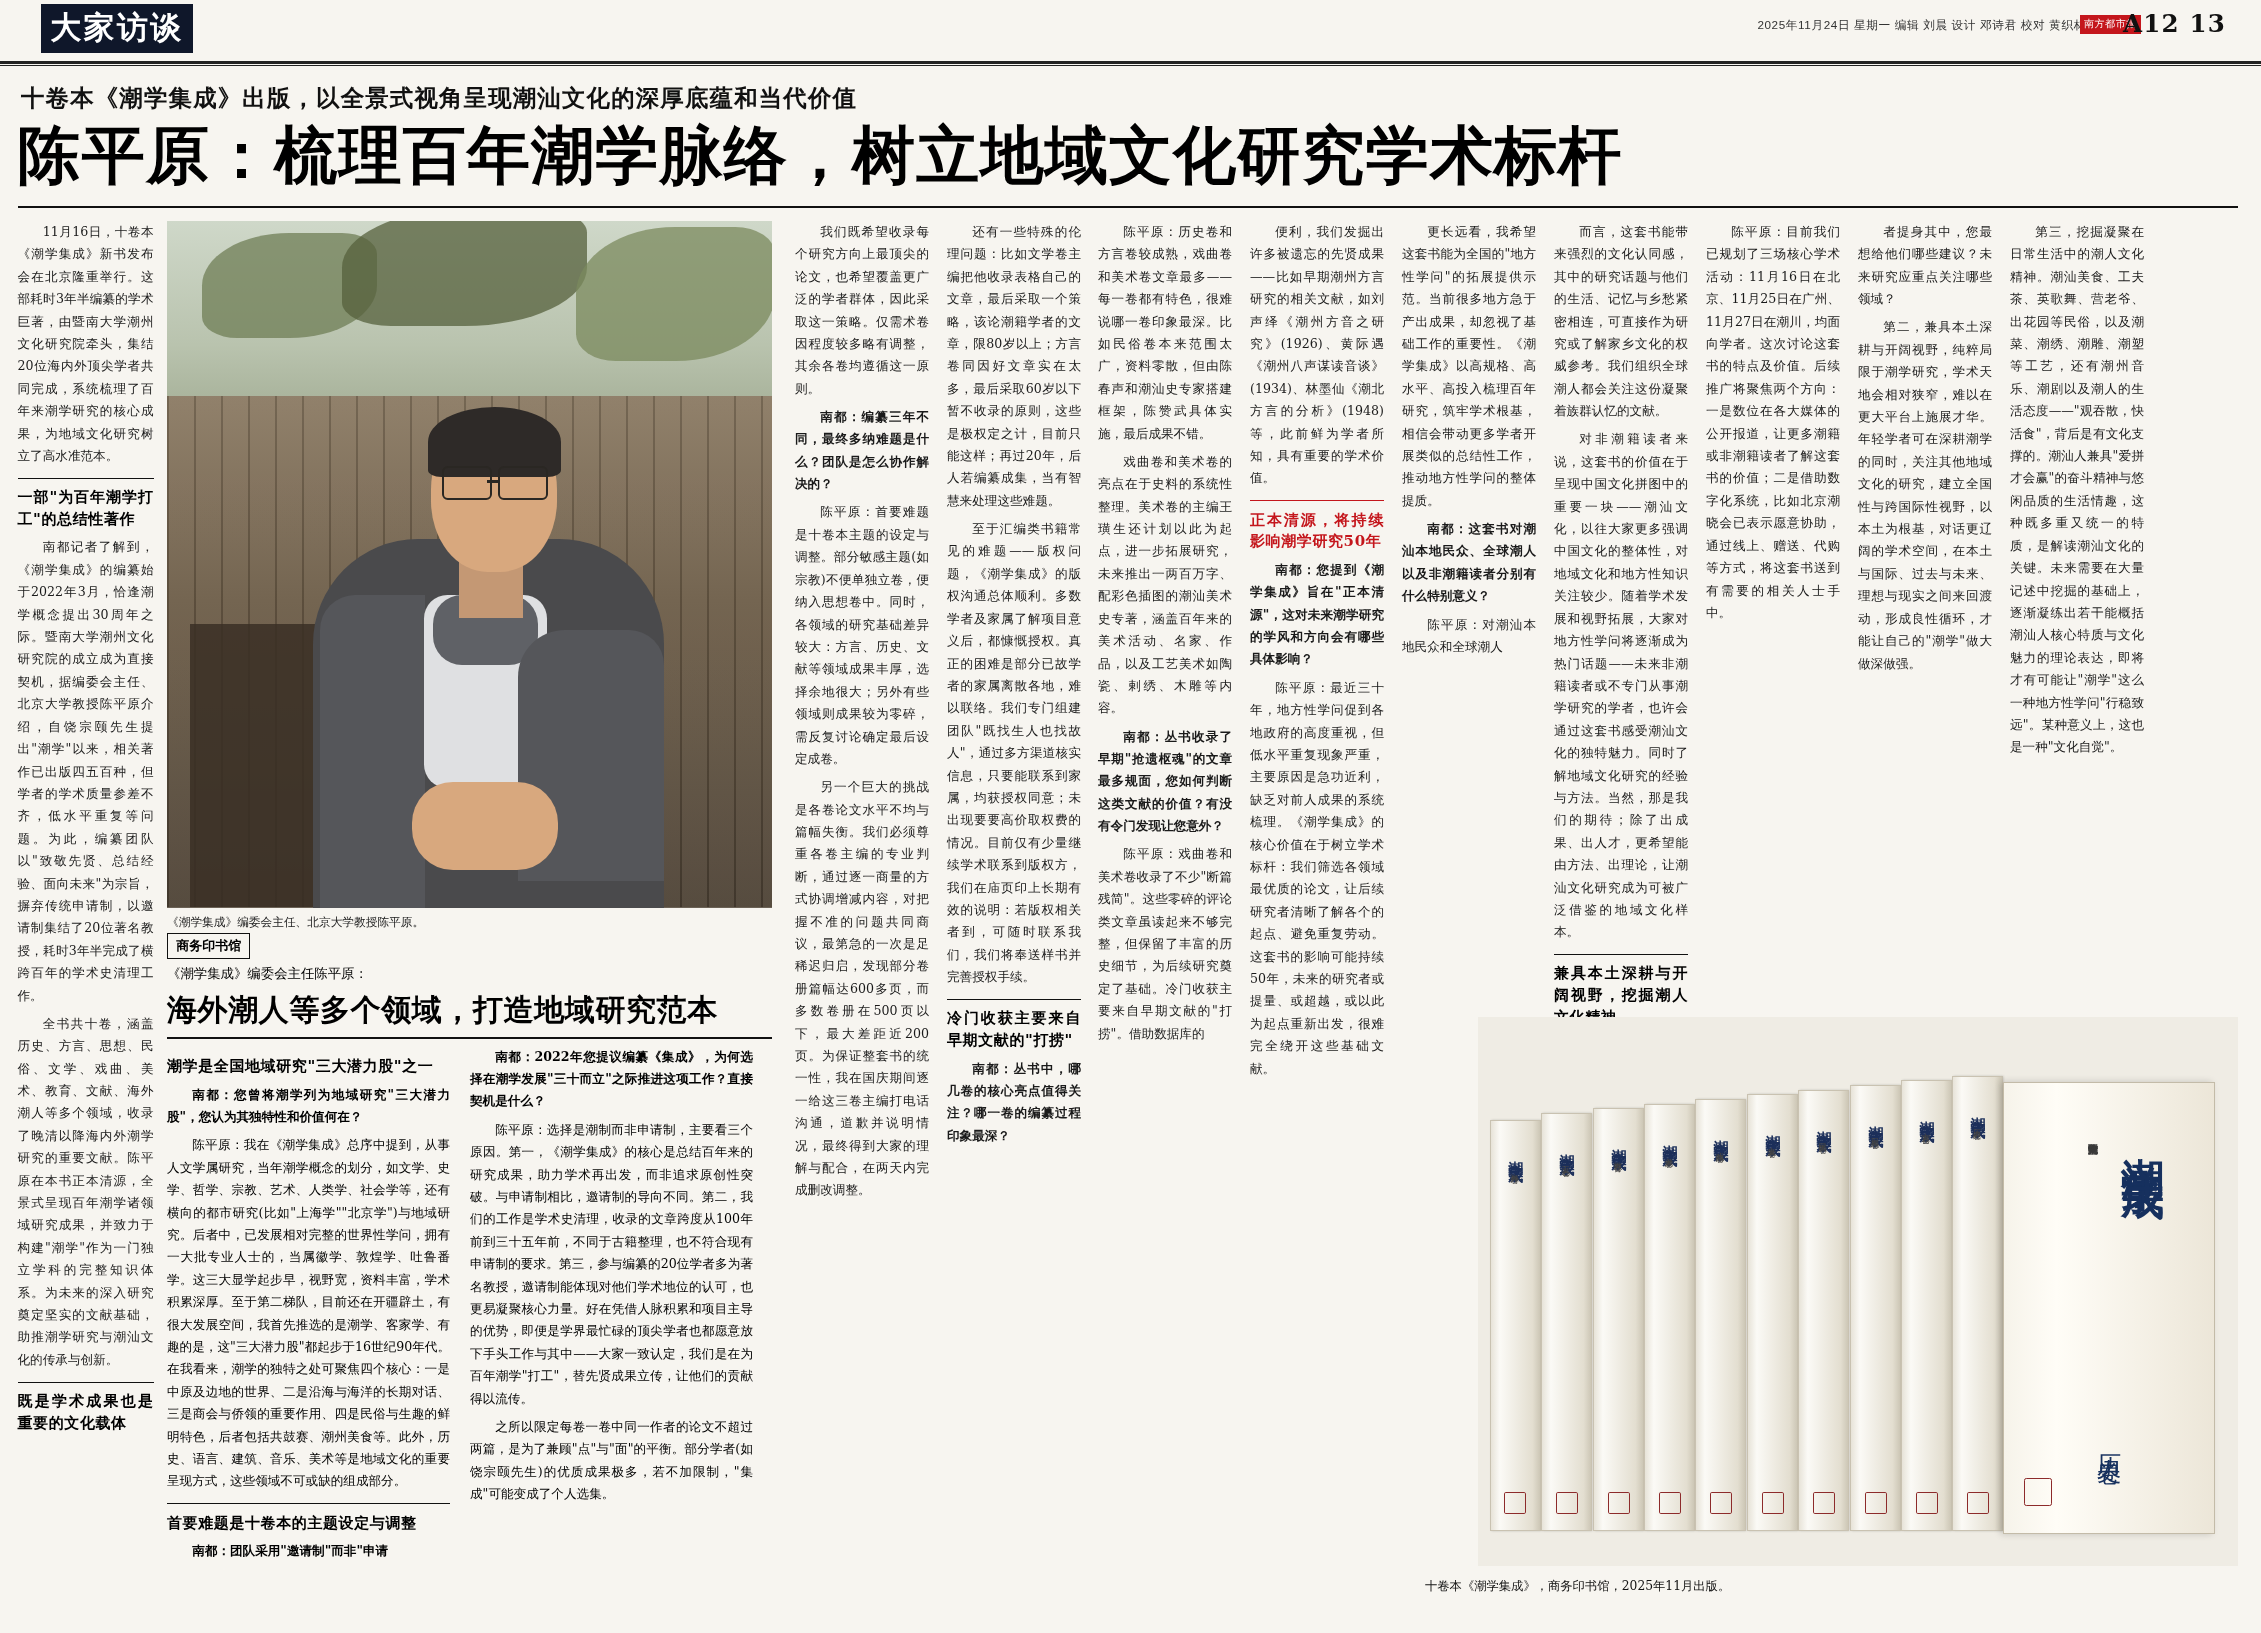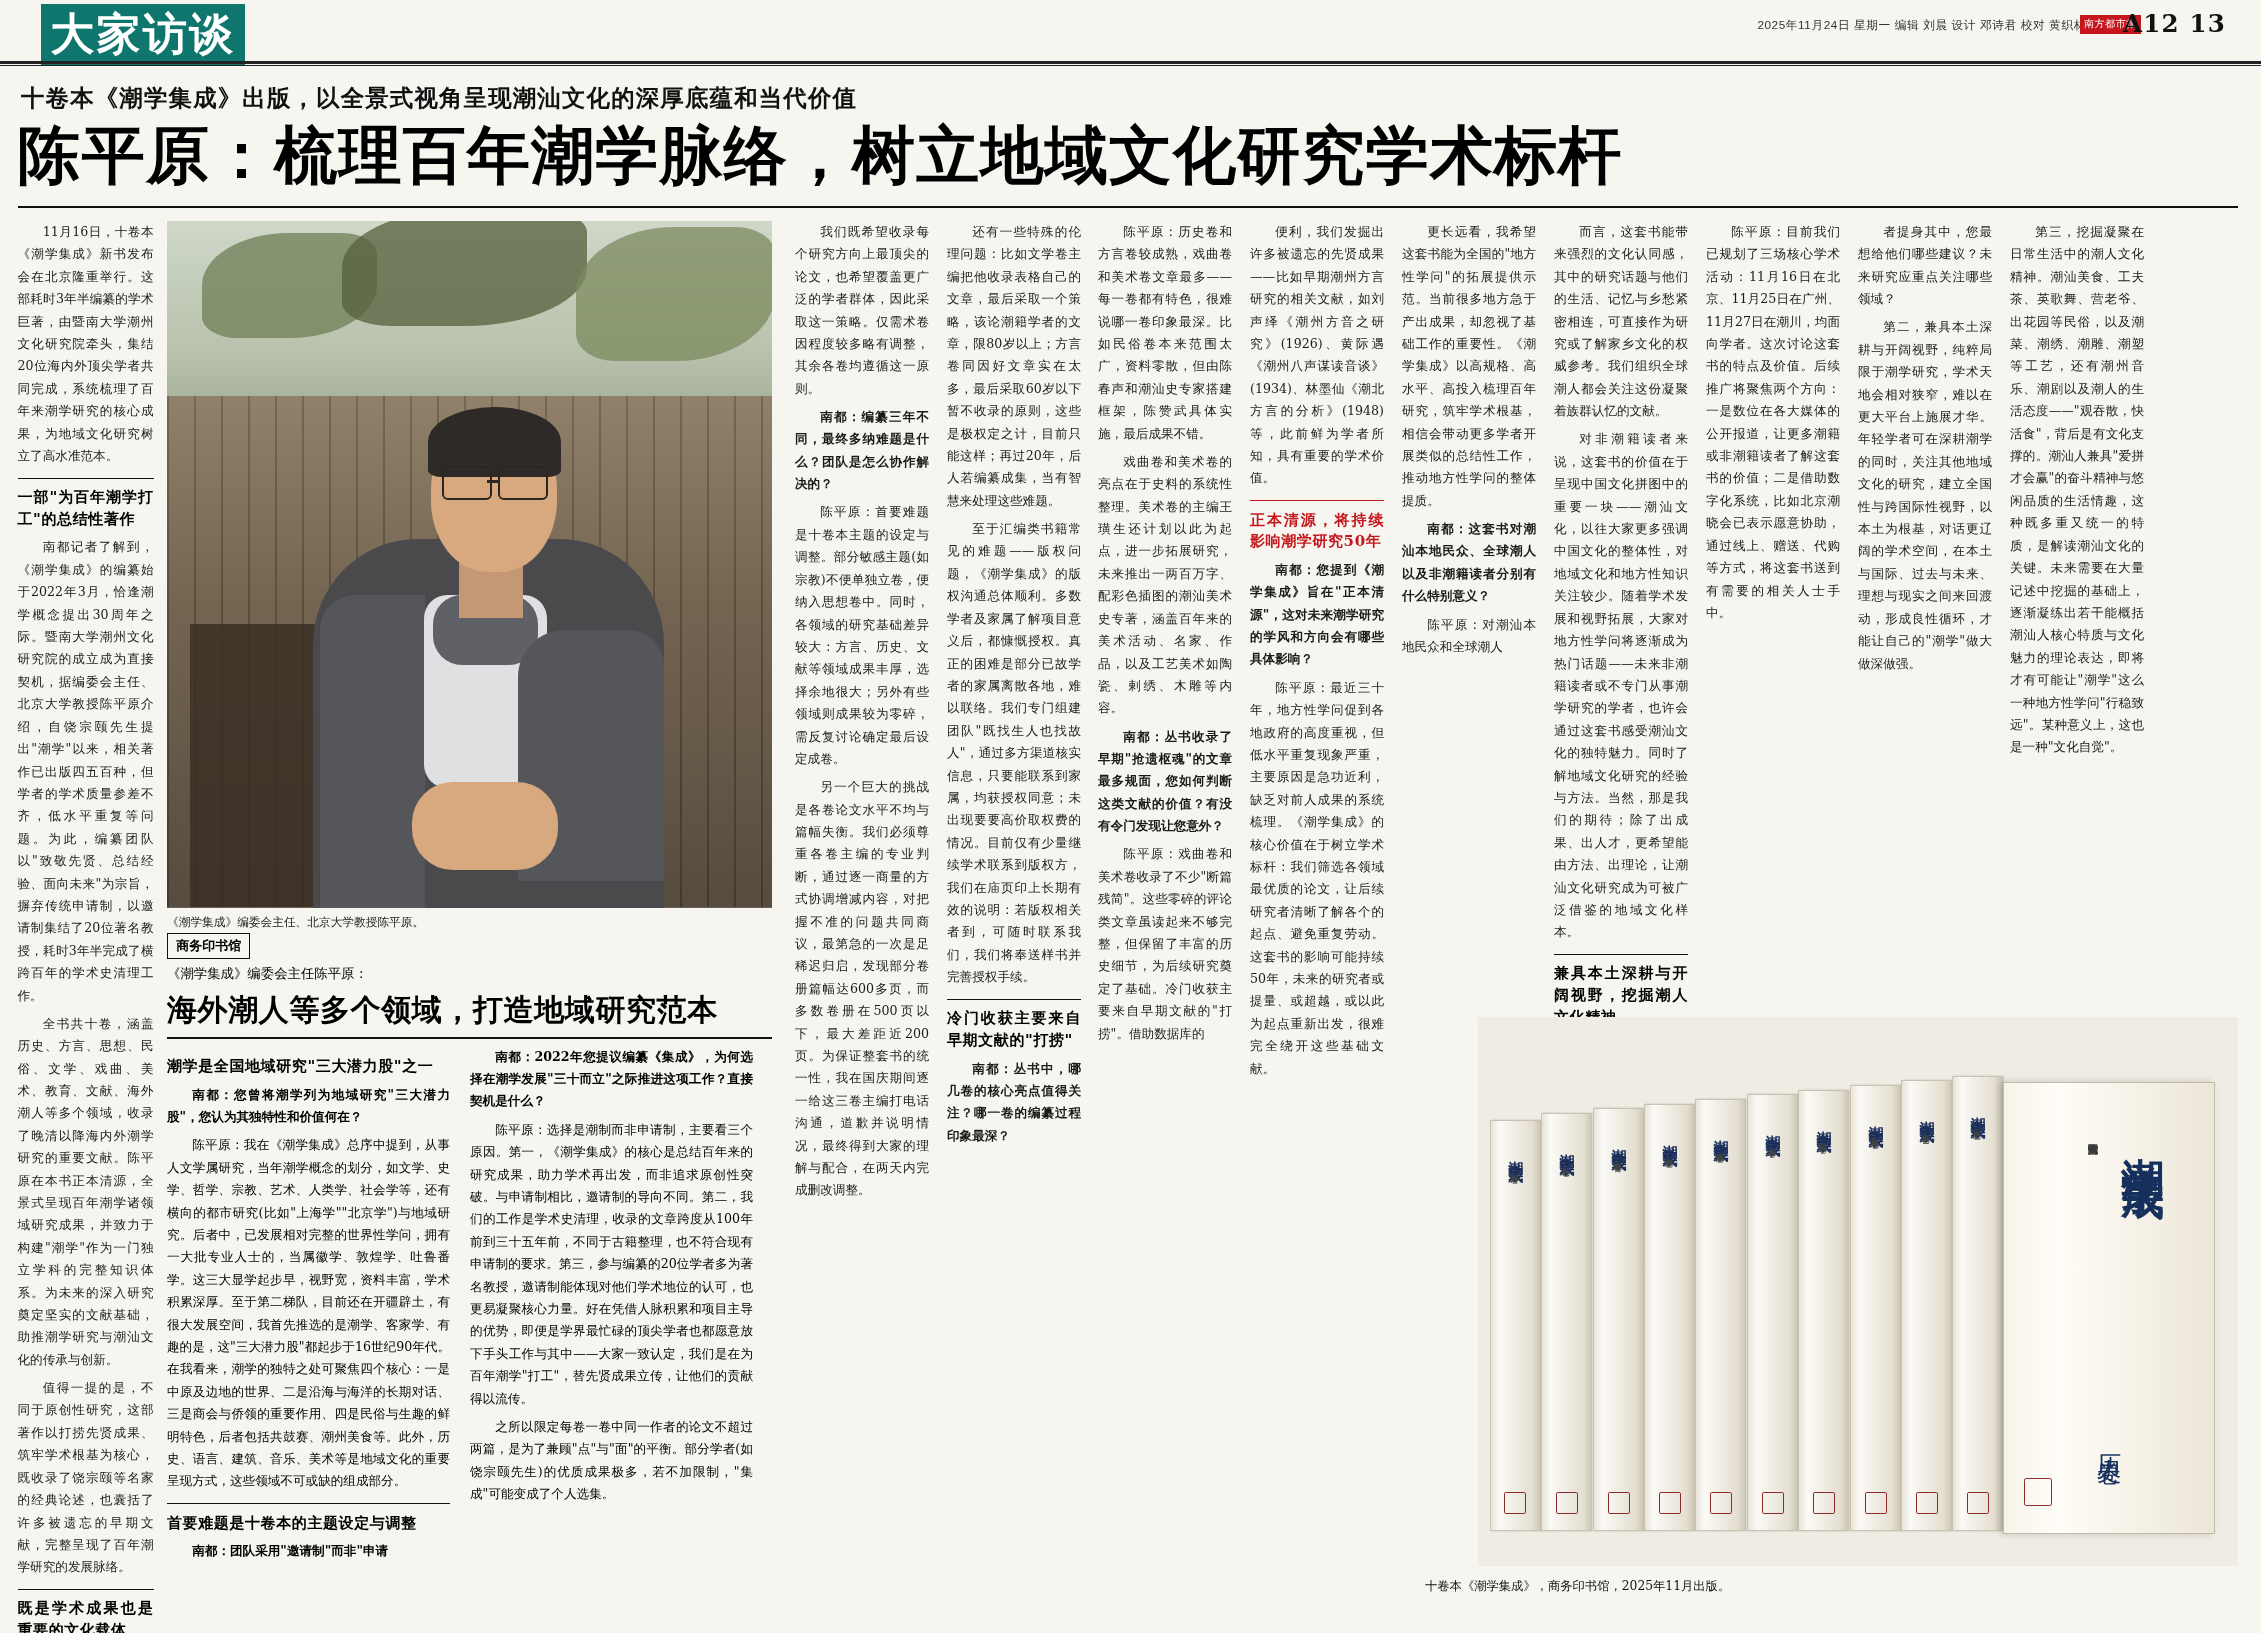--- a/index.html
+++ b/index.html
@@ -4,23 +4,23 @@
 <style>
   html,body{margin:0;padding:0;background:#b9b5ae;}
   body{font-family:"Liberation Sans","DejaVu Sans",sans-serif;}
   .page{
     width:2261px;height:1634px;background:#f7f5f0;position:relative;
     box-sizing:border-box;padding:0;overflow:hidden;
   }
   
   .masthead{position:absolute;left:0;top:0;width:2261px;height:64px;}
   .mast-logo{
-    position:absolute;left:41px;top:3.5px;background:#0f766e;color:#fff;
+    position:absolute;left:41px;top:3.5px;background:#0f172a;color:#fff;
     font-family:"DejaVu Serif","Liberation Serif",serif;font-weight:bold;
-    font-size:44px;line-height:1;padding:8.2px 9.3px 10.5px 9.3px;letter-spacing:2.3px;
+    font-size:31px;line-height:1;padding:8.2px 9.3px 10.5px 9.3px;letter-spacing:2.3px;
   }
   .mast-rule{position:absolute;left:0;top:61px;width:2261px;height:2.9px;background:#222;}
   .mast-rule2{position:absolute;left:0;top:65px;width:2261px;height:1.2px;background:#222;}
   .mast-meta{
     position:absolute;right:175px;top:17.5px;font-size:11.7px;color:#333;letter-spacing:0.6px;
     white-space:nowrap;
   }
   .mast-badge{
     position:absolute;right:120px;top:15px;background:#c4161c;color:#fff;font-size:10px;
     padding:2.3px 4.1px;letter-spacing:0.6px;
@@ -145,21 +145,20 @@
 
   <div class="kicker">十卷本《潮学集成》出版，以全景式视角呈现潮汕文化的深厚底蕴和当代价值</div>
   <div class="headline">陈平原：梳理百年潮学脉络，树立地域文化研究学术标杆</div>
   <div class="head-rule"></div>
 
   <div class="col c1">
     <p>11月16日，十卷本《潮学集成》新书发布会在北京隆重举行。这部耗时3年半编纂的学术巨著，由暨南大学潮州文化研究院牵头，集结20位海内外顶尖学者共同完成，系统梳理了百年来潮学研究的核心成果，为地域文化研究树立了高水准范本。</p>
     <div class="sub-h">一部"为百年潮学打工"的总结性著作</div>
     <p>南都记者了解到，《潮学集成》的编纂始于2022年3月，恰逢潮学概念提出30周年之际。暨南大学潮州文化研究院的成立成为直接契机，据编委会主任、北京大学教授陈平原介绍，自饶宗颐先生提出"潮学"以来，相关著作已出版四五百种，但学者的学术质量参差不齐，低水平重复等问题。为此，编纂团队以"致敬先贤、总结经验、面向未来"为宗旨，摒弃传统申请制，以邀请制集结了20位著名教授，耗时3年半完成了横跨百年的学术史清理工作。</p>
     <p>全书共十卷，涵盖历史、方言、思想、民俗、文学、戏曲、美术、教育、文献、海外潮人等多个领域，收录了晚清以降海内外潮学研究的重要文献。陈平原在本书正本清源，全景式呈现百年潮学诸领域研究成果，并致力于构建"潮学"作为一门独立学科的完整知识体系。为未来的深入研究奠定坚实的文献基础，助推潮学研究与潮汕文化的传承与创新。</p>
-    <p>值得一提的是，不同于原创性研究，这部著作以打捞先贤成果、筑牢学术根基为核心，既收录了饶宗颐等名家的经典论述，也囊括了许多被遗忘的早期文献，完整呈现了百年潮学研究的发展脉络。</p>
     <div class="sub-h">既是学术成果也是重要的文化载体</div>
 
   </div>
 
   <div class="photo">
     <div class="ph-sky"></div>
     <div class="ph-leaf" style="left:35px;top:11.7px;width:175px;height:105px;"></div>
     <div class="ph-leaf" style="left:175px;top:-11.7px;width:245px;height:117px;background:#55603c;"></div>
     <div class="ph-leaf" style="left:409px;top:5.8px;width:199px;height:134px;background:#7b8a5d;"></div>
     <div class="ph-wall"></div>

